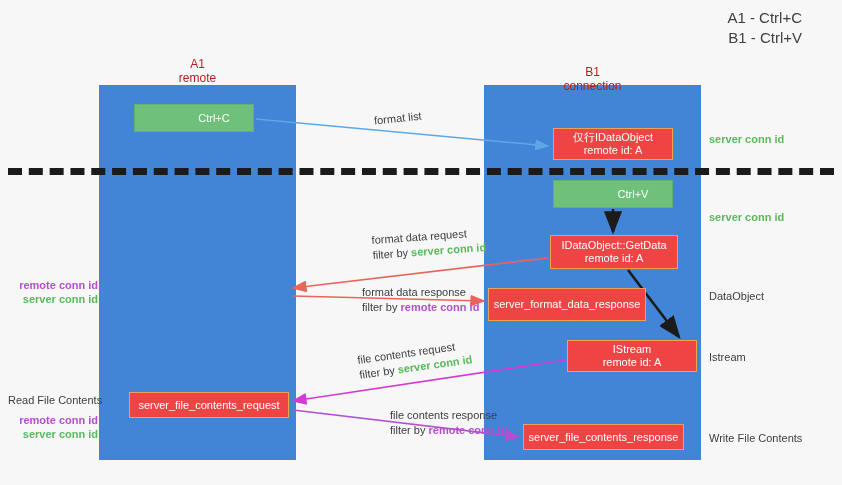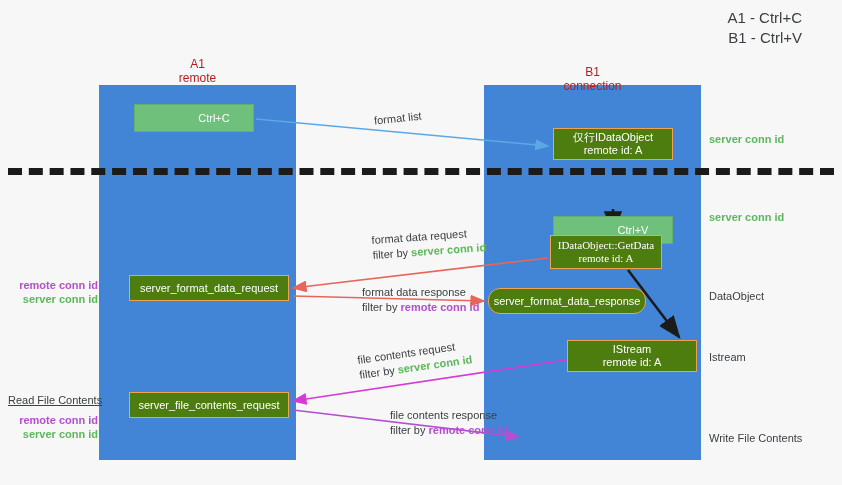--- a/index.html
+++ b/index.html
@@ -33,28 +33,28 @@
   .lane-head .l2{display:block;}
 
   .node{
     position:absolute;
     display:flex;align-items:center;justify-content:center;
     flex-direction:column;
     color:#ffffff;font-size:11px;line-height:13px;text-align:center;
     box-sizing:border-box;
   }
   .node.green{background:#6ec07a;border:1px solid #63b06e;padding-left:40px;}
-  .node.orange{background:#4d7c0f;border:1px solid #f0a34f;}
+  .node.orange{background:#ef4444;border:1px solid #f0a34f;}
 
   #n-ctrlc{left:134px;top:104px;width:120px;height:28px;}
   #n-idataobject{left:553px;top:128px;width:120px;height:32px;}
-  #n-ctrlv{left:553px;top:180px;width:120px;height:28px;margin-top:36px;}
-  #n-getdata{left:550px;top:235px;width:112px;height:34px;font-family:Liberation Serif, serif;}
+  #n-ctrlv{left:553px;top:180px;width:120px;height:28px;}
+  #n-getdata{left:550px;top:235px;width:128px;height:34px;}
   #n-fmt-req{left:129px;top:275px;width:160px;height:26px;}
-  #n-fmt-res{left:488px;top:288px;width:158px;height:26px;border-radius:12px;}
+  #n-fmt-res{left:488px;top:288px;width:158px;height:33px;}
   #n-istream{left:567px;top:340px;width:130px;height:32px;}
   #n-file-req{left:129px;top:392px;width:160px;height:26px;}
   #n-file-res{left:523px;top:424px;width:161px;height:26px;}
 
   .dashed-line{
     position:absolute;left:8px;top:168px;width:826px;height:0;
     border-top:7px dashed #1b1b1b;
   }
 
   .mlabel{position:absolute;font-size:11px;line-height:14px;}
@@ -62,21 +62,21 @@
   .purple-t{color:#b44fd0;font-weight:bold;}
   .plain-t{color:#3c4043;}
 
   #r-scid-1{left:709px;top:132px;}
   #r-scid-2{left:709px;top:210px;}
   #r-dataobject{left:709px;top:245px;margin-top:44px;}
   #r-istream{left:709px;top:350px;}
   #r-write{left:709px;top:431px;}
 
   #l-ids-1{left:10px;top:278px;width:88px;text-align:right;}
-  #l-read{left:8px;top:393px;text-decoration:underline;}
+  #l-read{left:8px;top:393px;}
   #l-ids-2{left:10px;top:413px;width:88px;text-align:right;}
 
   .flow{
     position:absolute;font-size:11px;line-height:15px;white-space:nowrap;
   }
   #f-formatlist{left:374px;top:111px;transform:rotate(-6deg);}
   #f-fdreq{left:372px;top:229px;transform:rotate(-4deg);}
   #f-fdres{left:362px;top:285px;}
   #f-fcreq{left:358px;top:345px;transform:rotate(-8deg);}
   #f-fcres{left:372px;top:408px;margin-left:18px;}
@@ -151,37 +151,37 @@
 
   <div class="node green" id="n-ctrlv">
     <span>Ctrl+V</span>
   </div>
 
   <div class="node orange" id="n-getdata">
     <span>IDataObject::GetData</span>
     <span>remote id: A</span>
   </div>
 
-  <div class="node orange" id="n-fmt-req">
-    <span>server_format_data_request</span>
-  </div>
 
   <div class="node orange" id="n-fmt-res">
     <span>server_format_data_response</span>
   </div>
 
   <div class="node orange" id="n-istream">
     <span>IStream</span>
     <span>remote id: A</span>
   </div>
 
   <div class="node orange" id="n-file-req">
     <span>server_file_contents_request</span>
   </div>
 
+  <div class="node orange" id="n-file-res">
+    <span>server_file_contents_response</span>
+  </div>
 
   <div class="dashed-line"></div>
 
   <div class="flow" id="f-formatlist">
     <span>format list</span>
   </div>
 
   <div class="flow" id="f-fdreq">
     <span>format data request</span>
     <span class="l2"><span class="plain-t">filter by </span><span class="green-t">server conn id</span></span>

